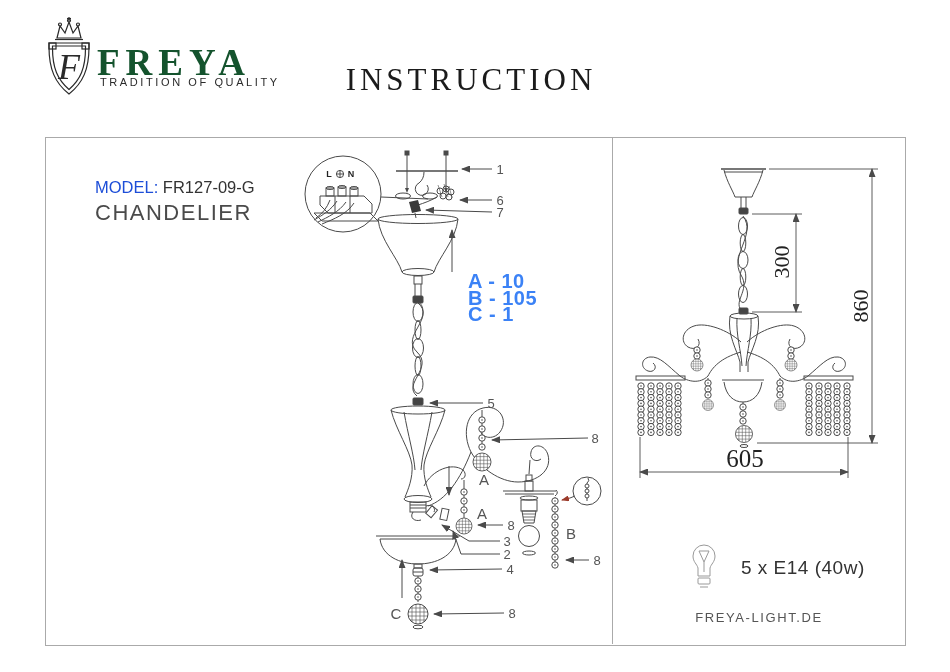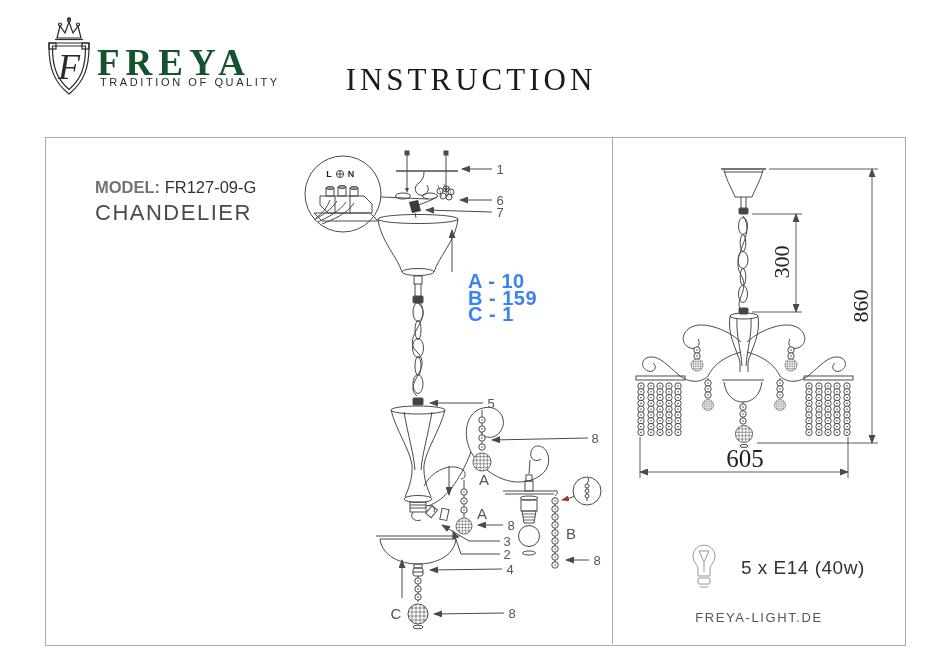--- a/index.html
+++ b/index.html
@@ -3,21 +3,21 @@
 <meta charset="utf-8">
 <style>
   html,body{margin:0;padding:0;background:#fff;}
   body{width:950px;height:672px;position:relative;font-family:"Liberation Sans",sans-serif;overflow:hidden;}
   .abs{position:absolute;}
   .center{transform:translate(-50%,-50%);white-space:nowrap;}
   .brand-name{font-family:"Liberation Serif",serif;font-weight:bold;font-size:37px;letter-spacing:6px;color:#14532d;}
   .tagline{font-size:11px;letter-spacing:2.6px;color:#2a2a2a;}
   .title{font-family:"Liberation Serif",serif;font-size:31px;letter-spacing:4px;color:#1b1b1b;text-align:right;}
   .model-line{font-size:16.5px;color:#333;}
-  .model-label{font-weight:bold;color:#737373;}
+  .model-label{font-weight:normal;color:#1d4ed8;}
   .product{font-size:22px;color:#4a4a4a;letter-spacing:1.5px;}
   .counts div{font-size:20px;color:#3b82f6;line-height:16.5px;letter-spacing:.5px;font-weight:bold;}
   .callout{font-size:13px;color:#555;}
   .part-letter{font-size:15px;color:#555;}
   .terminal{font-size:9px;font-weight:bold;color:#222;}
   .dim{font-family:"Liberation Serif",serif;font-size:22px;color:#222;white-space:nowrap;}
   .dim-rot{transform:translate(-50%,-50%) rotate(-90deg);}
   .dim-h{font-size:25px;text-align:right;}
   .bulb-spec{font-size:19px;color:#333;letter-spacing:.5px;margin-left:13px;}
   .website{font-family:Liberation Sans, sans-serif;font-size:13px;letter-spacing:1.6px;color:#555;}
@@ -54,21 +54,21 @@
 <div class="abs divider" style="left:612px;top:137px;width:0;height:507px"></div>
 
 <div class="abs model-line" style="left:95px;top:178px">
   <span class="model-label">MODEL:</span>
   <span>FR127-09-G</span>
 </div>
 <div class="abs product" style="left:95px;top:200px">CHANDELIER</div>
 
 <div class="abs counts" style="left:468px;top:273px">
   <div>A - 10</div>
-  <div>B - 159</div>
+  <div>B - 105</div>
   <div>C - 1</div>
 </div>
 
 <svg class="art" width="950" height="672" viewBox="0 0 950 672" fill="none" stroke="#4a4a4a" stroke-width="1">
   <defs>
     <marker id="arr" markerWidth="9" markerHeight="7" refX="8" refY="3.5" orient="auto-start-reverse" markerUnits="userSpaceOnUse">
         <path d="M0,0L9,3.5L0,7Z" fill="#4a4a4a" stroke="none"></path>
       </marker>
     <marker id="arrRed" markerWidth="8" markerHeight="6" refX="7" refY="3" orient="auto" markerUnits="userSpaceOnUse">
         <path d="M0,0L8,3L0,6Z" fill="#9b3b2b" stroke="none"></path>

